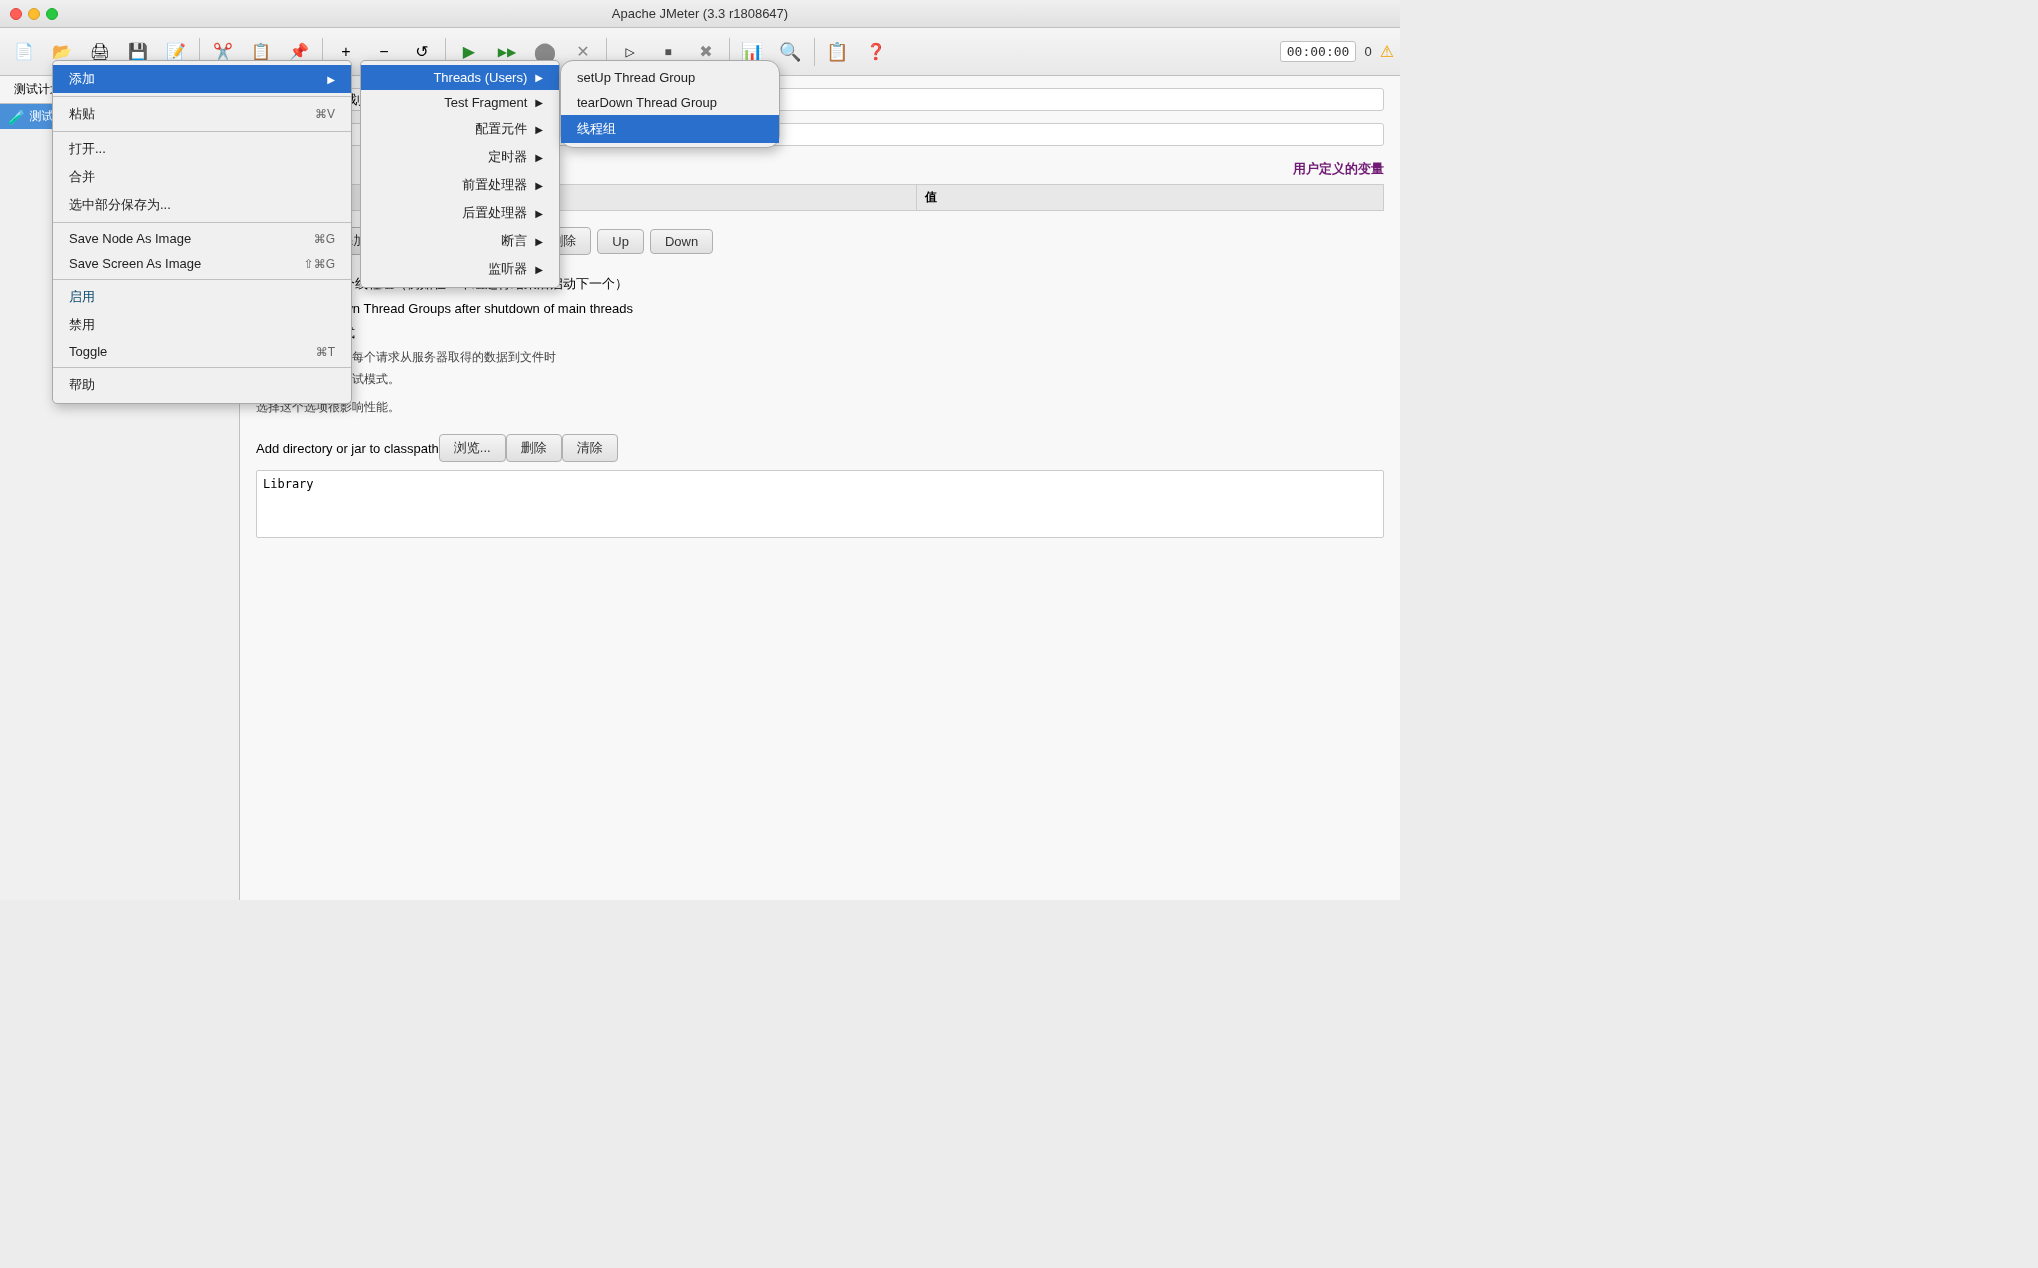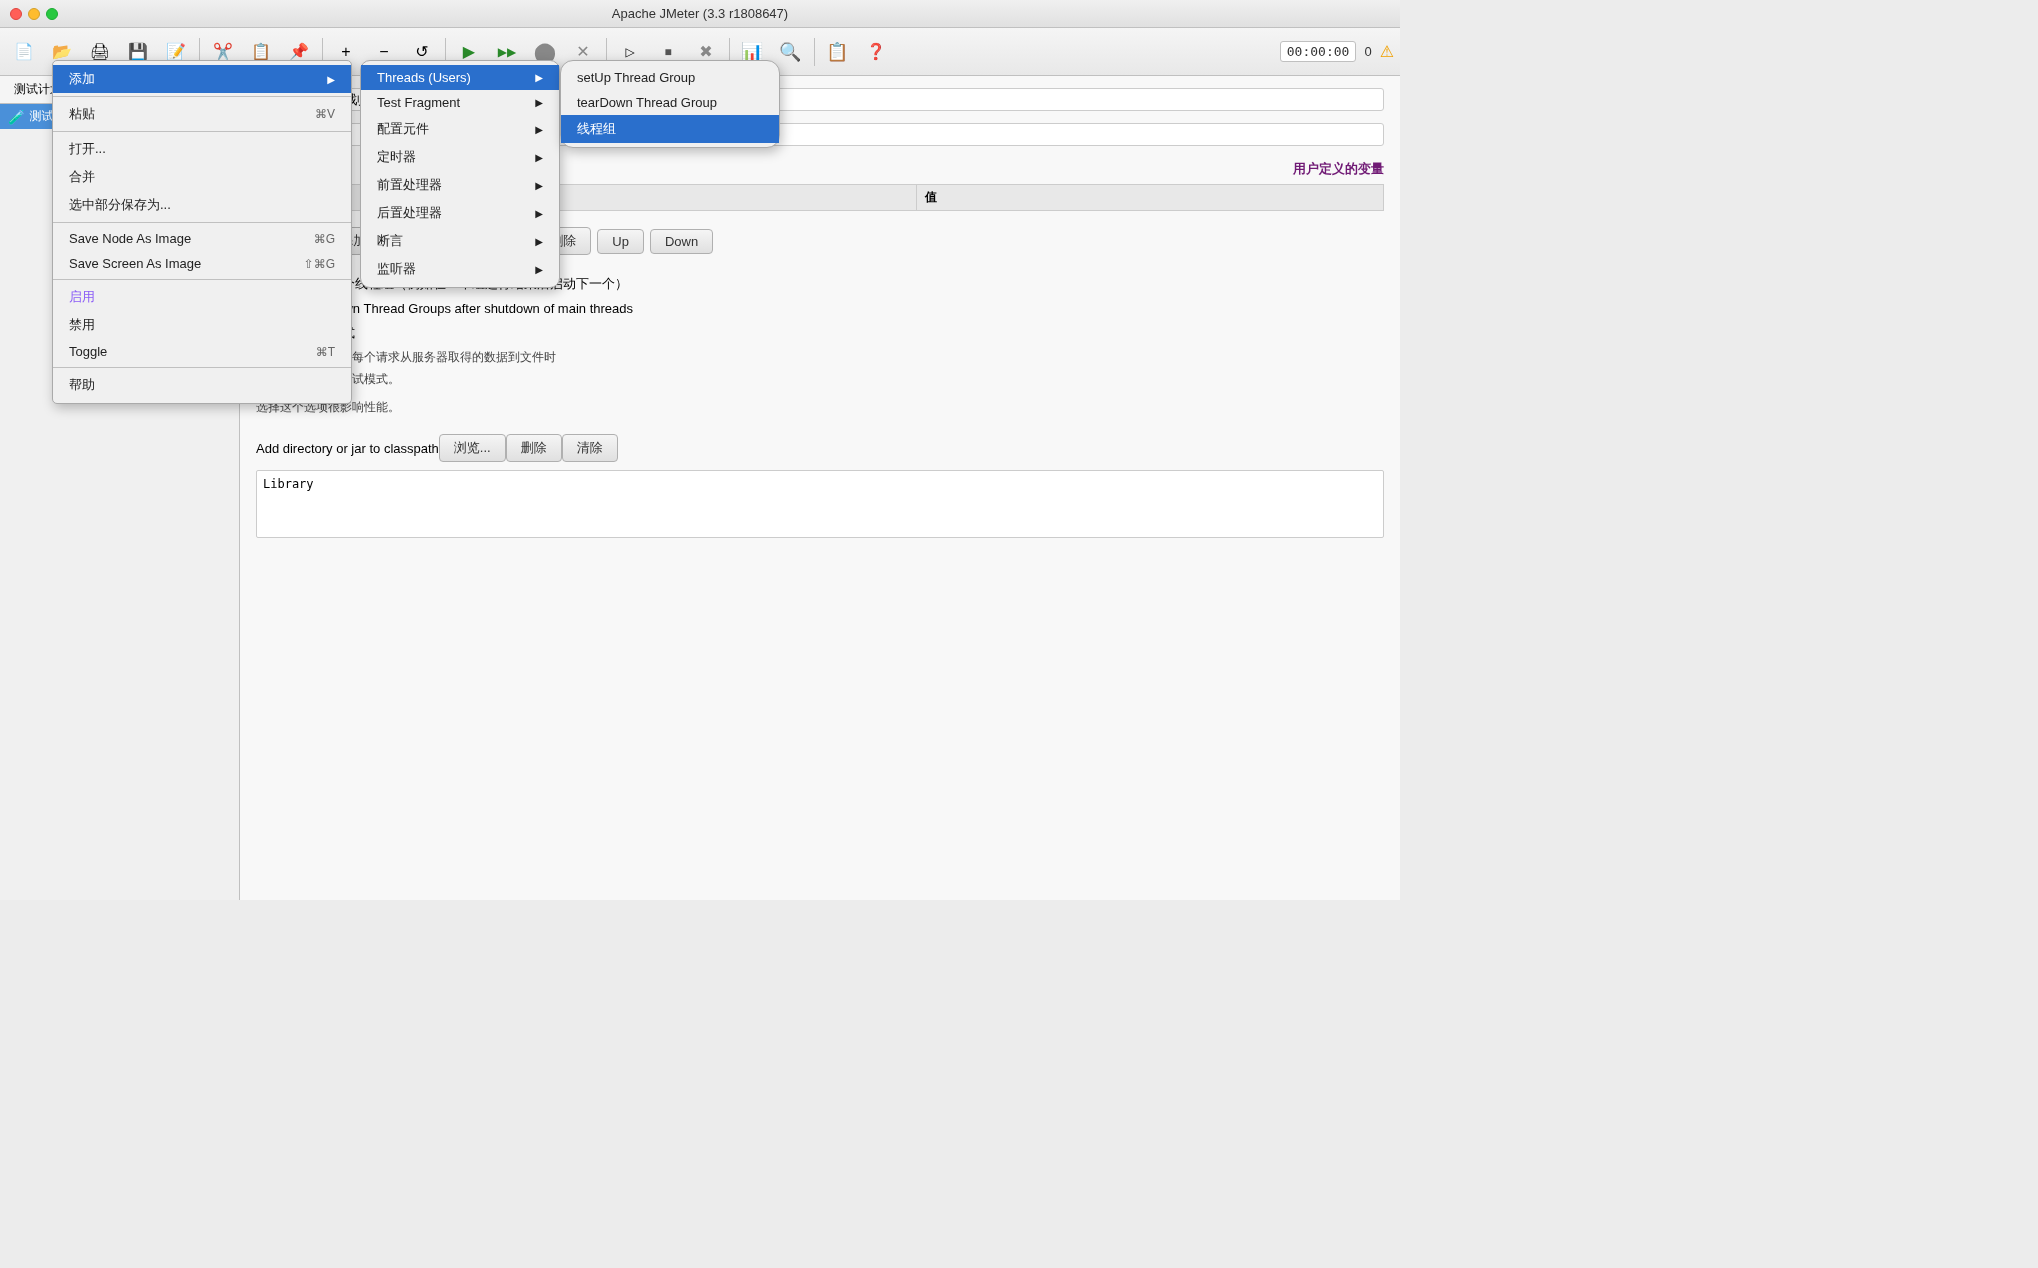--- a/index.html
+++ b/index.html
@@ -164,42 +164,43 @@
       align-items: center;
       justify-content: space-between;
       padding: 5px 16px;
       cursor: pointer;
       font-size: 13px;
       color: #222;
       gap: 8px;
       user-select: none;
     }
     .menu-item.highlighted { background: #2a6fcc; color: white; }
-    .menu-item.disabled { color: #8b5cf6; cursor: default; }
+    .menu-item.disabled { color: #0c4a6e; cursor: default; }
     .menu-item-label { flex: 1; }
     .menu-shortcut { font-size: 12px; color: #666; }
     .menu-arrow { font-size: 10px; }
     .menu-separator {
       height: 1px;
       background: #c0c0c0;
       margin: 3px 0;
     }
 
     
     .submenu-1 {
       position: absolute;
       top: 60px;
       left: 360px;
       background: #f0f0f0;
       border: 1px solid #aaa;
-      border-radius: 10px;
+      border-radius: 5px;
       box-shadow: 2px 4px 12px rgba(0,0,0,0.25);
       min-width: 200px;
       padding: 4px 0;
       z-index: 201;
+      text-align: right;
     }
 
     
     .submenu-2 {
       position: absolute;
       top: 60px;
       left: 560px;
       background: #f0f0f0;
       border: 1px solid #aaa;
       border-radius: 13px;

